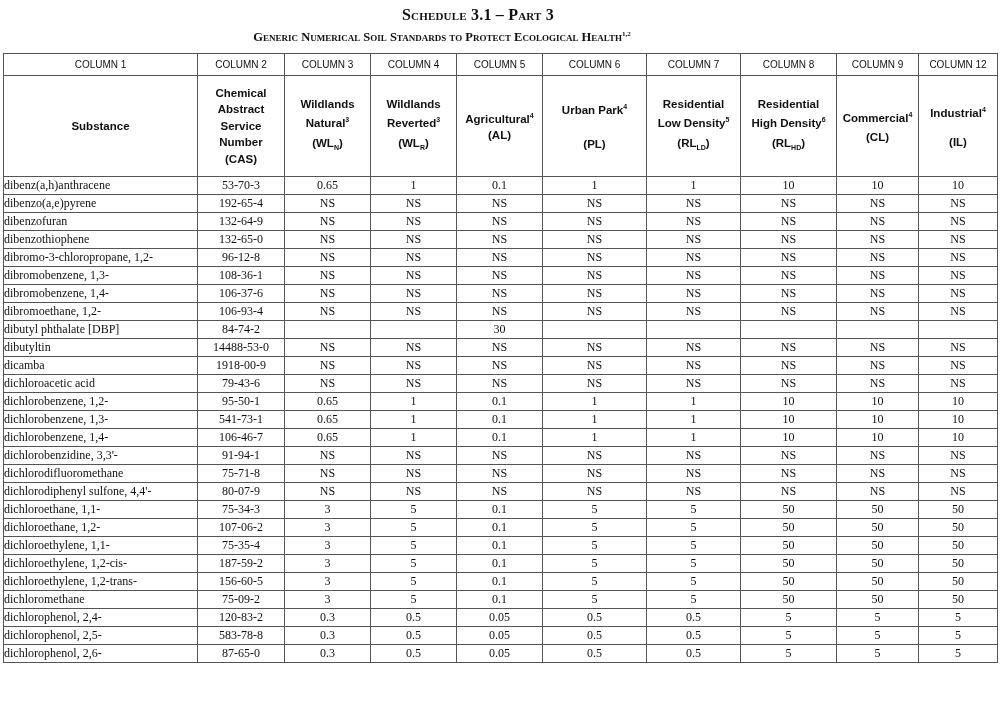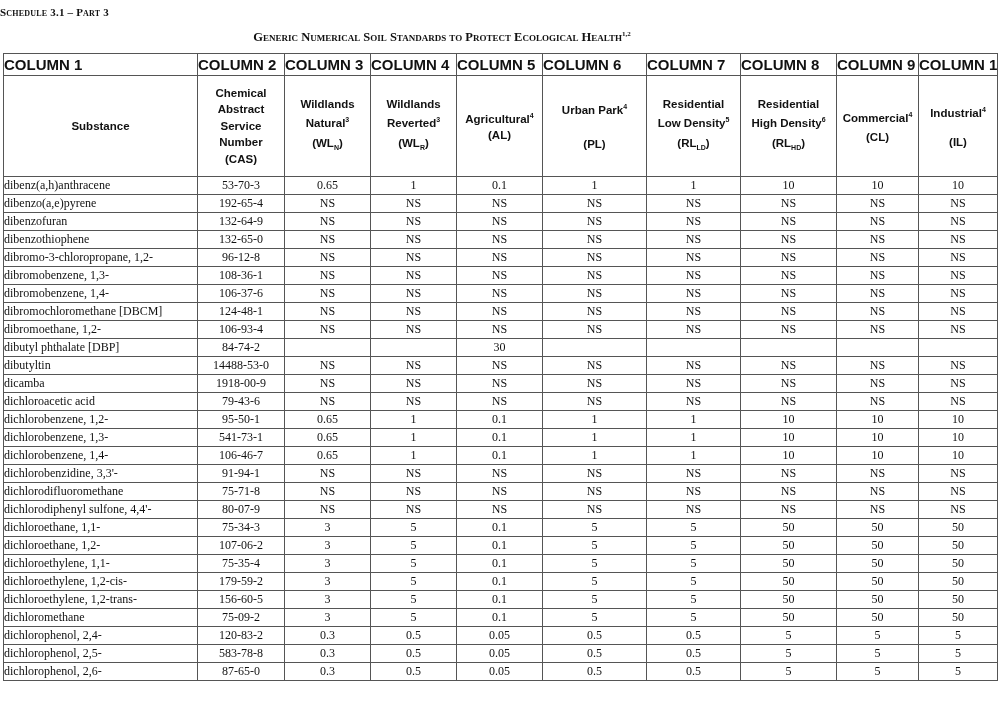--- a/index.html
+++ b/index.html
@@ -1,37 +1,37 @@
 <!DOCTYPE html>
 <html><head>
 <meta charset="utf-8">
 <style>
   html, body { margin: 0; padding: 0; background: #ffffff; }
   body { width: 1000px; height: 711px; overflow: hidden; position: relative; color: #111; }
   .title {
-    position: absolute; left: 0; width: 956px; top: 6px; 
-    font-family: "Liberation Serif", serif; font-weight: bold; font-size: 11px;
+    position: absolute; left: 0; width: 956px; top: 6px; text-align: center;
+    font-family: "Liberation Serif", serif; font-weight: bold; font-size: 16px;
     font-variant: small-caps; letter-spacing: 0.2px;
   }
   .subtitle {
     position: absolute; left: 0; width: 884px; top: 30px; text-align: center;
     font-family: "Liberation Serif", serif; font-weight: bold; font-size: 12.5px;
     font-variant: small-caps;
   }
   .subtitle sup { font-size: 7px; font-variant: normal; }
   table.sched {
     position: absolute; left: 3px; top: 53px; width: 994px;
     border-collapse: collapse; table-layout: fixed;
   }
   table.sched td, table.sched th {
     border: 1px solid #555; padding: 0; overflow: hidden; white-space: nowrap;
   }
   th.colnum {
-    font-family: "Liberation Sans", sans-serif; font-weight: bold; font-size: 15px;
-    height: 21px; text-align: left;
+    font-family: "Liberation Sans", sans-serif; font-weight: normal; font-size: 10px;
+    height: 21px; text-align: center;
   }
   th.colhead {
     font-family: "Liberation Sans", sans-serif; font-weight: bold; font-size: 11.5px;
     height: 100px; text-align: center; vertical-align: middle; line-height: 16.5px;
     border-bottom: 3px double #555;
   }
   th.colhead sup { font-size: 7px; }
   th.colhead sub { font-size: 7px; }
   td.sub {
     font-family: "Liberation Serif", serif; font-size: 12px; text-align: left;
@@ -207,32 +207,20 @@
         <td class="val">NS</td>
         <td class="val">NS</td>
         <td class="val">NS</td>
         <td class="val">NS</td>
         <td class="val">NS</td>
         <td class="val">NS</td>
         <td class="val">NS</td>
         <td class="val">NS</td>
       </tr>
       <tr>
-        <td class="sub">dibromochloromethane [DBCM]</td>
-        <td class="val">124-48-1</td>
-        <td class="val">NS</td>
-        <td class="val">NS</td>
-        <td class="val">NS</td>
-        <td class="val">NS</td>
-        <td class="val">NS</td>
-        <td class="val">NS</td>
-        <td class="val">NS</td>
-        <td class="val">NS</td>
-      </tr>
-      <tr>
         <td class="sub">dibromoethane, 1,2-</td>
         <td class="val">106-93-4</td>
         <td class="val">NS</td>
         <td class="val">NS</td>
         <td class="val">NS</td>
         <td class="val">NS</td>
         <td class="val">NS</td>
         <td class="val">NS</td>
         <td class="val">NS</td>
         <td class="val">NS</td>
@@ -388,21 +376,21 @@
         <td class="val">5</td>
         <td class="val">0.1</td>
         <td class="val">5</td>
         <td class="val">5</td>
         <td class="val">50</td>
         <td class="val">50</td>
         <td class="val">50</td>
       </tr>
       <tr>
         <td class="sub">dichloroethylene, 1,2-cis-</td>
-        <td class="val">179-59-2</td>
+        <td class="val">187-59-2</td>
         <td class="val">3</td>
         <td class="val">5</td>
         <td class="val">0.1</td>
         <td class="val">5</td>
         <td class="val">5</td>
         <td class="val">50</td>
         <td class="val">50</td>
         <td class="val">50</td>
       </tr>
       <tr>

